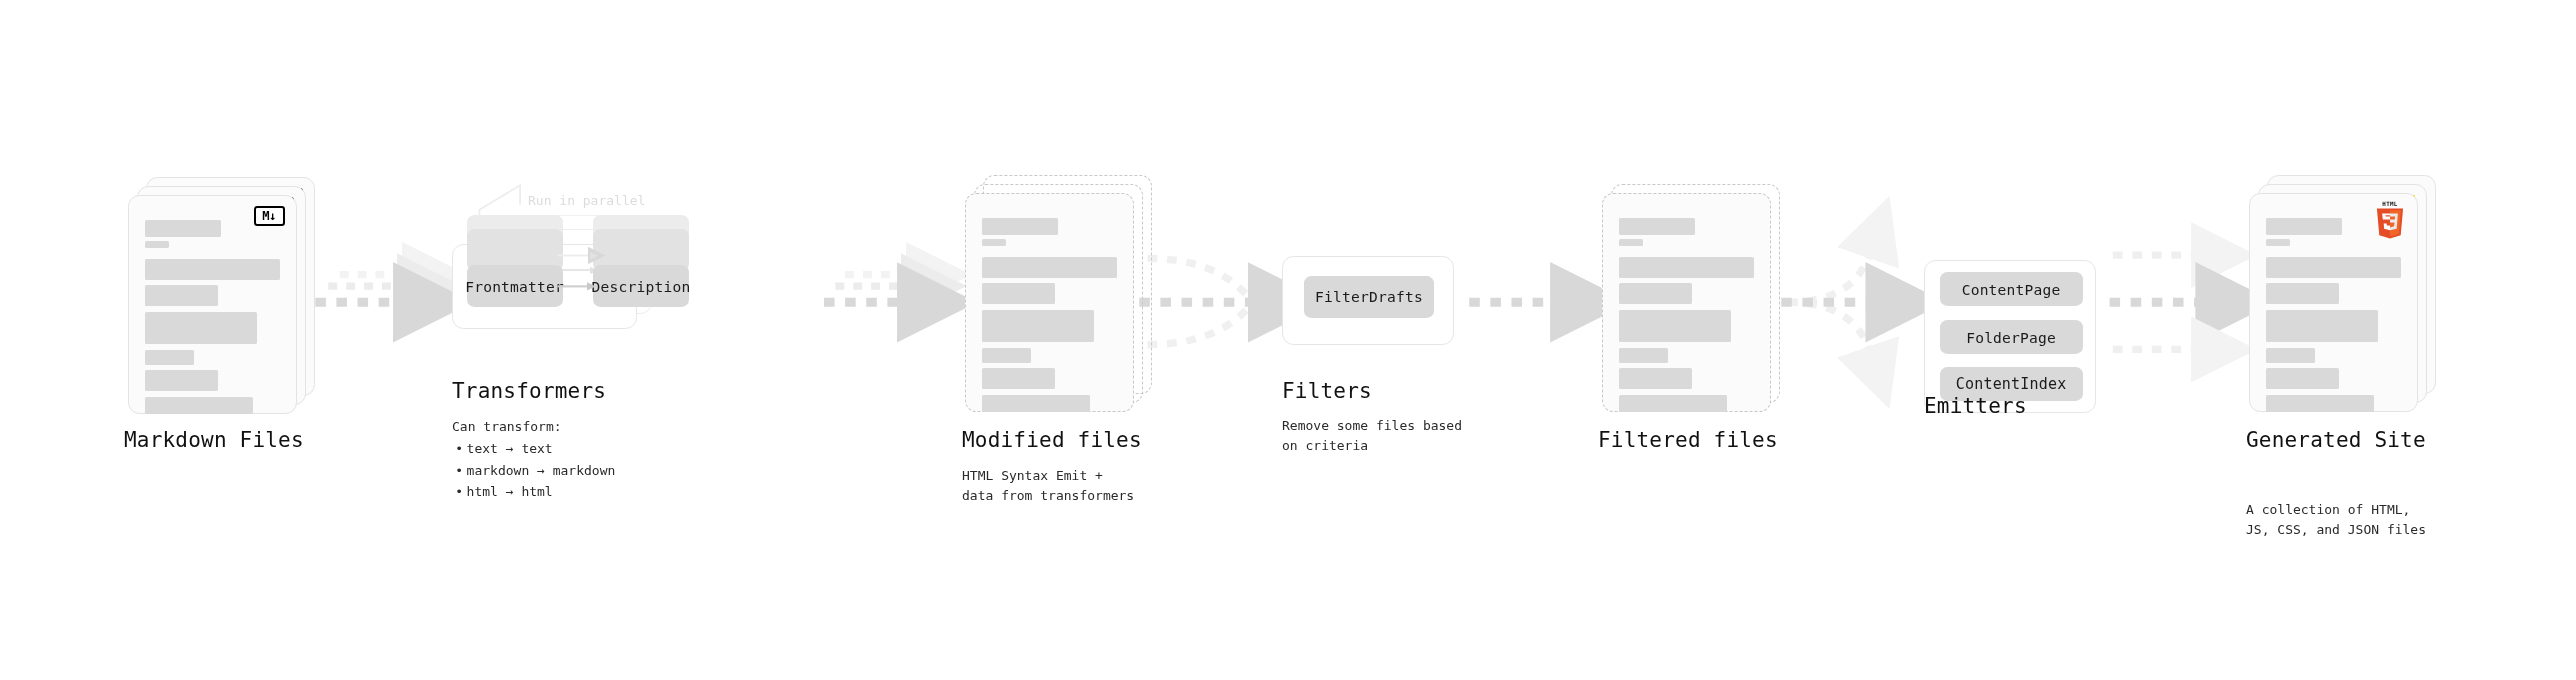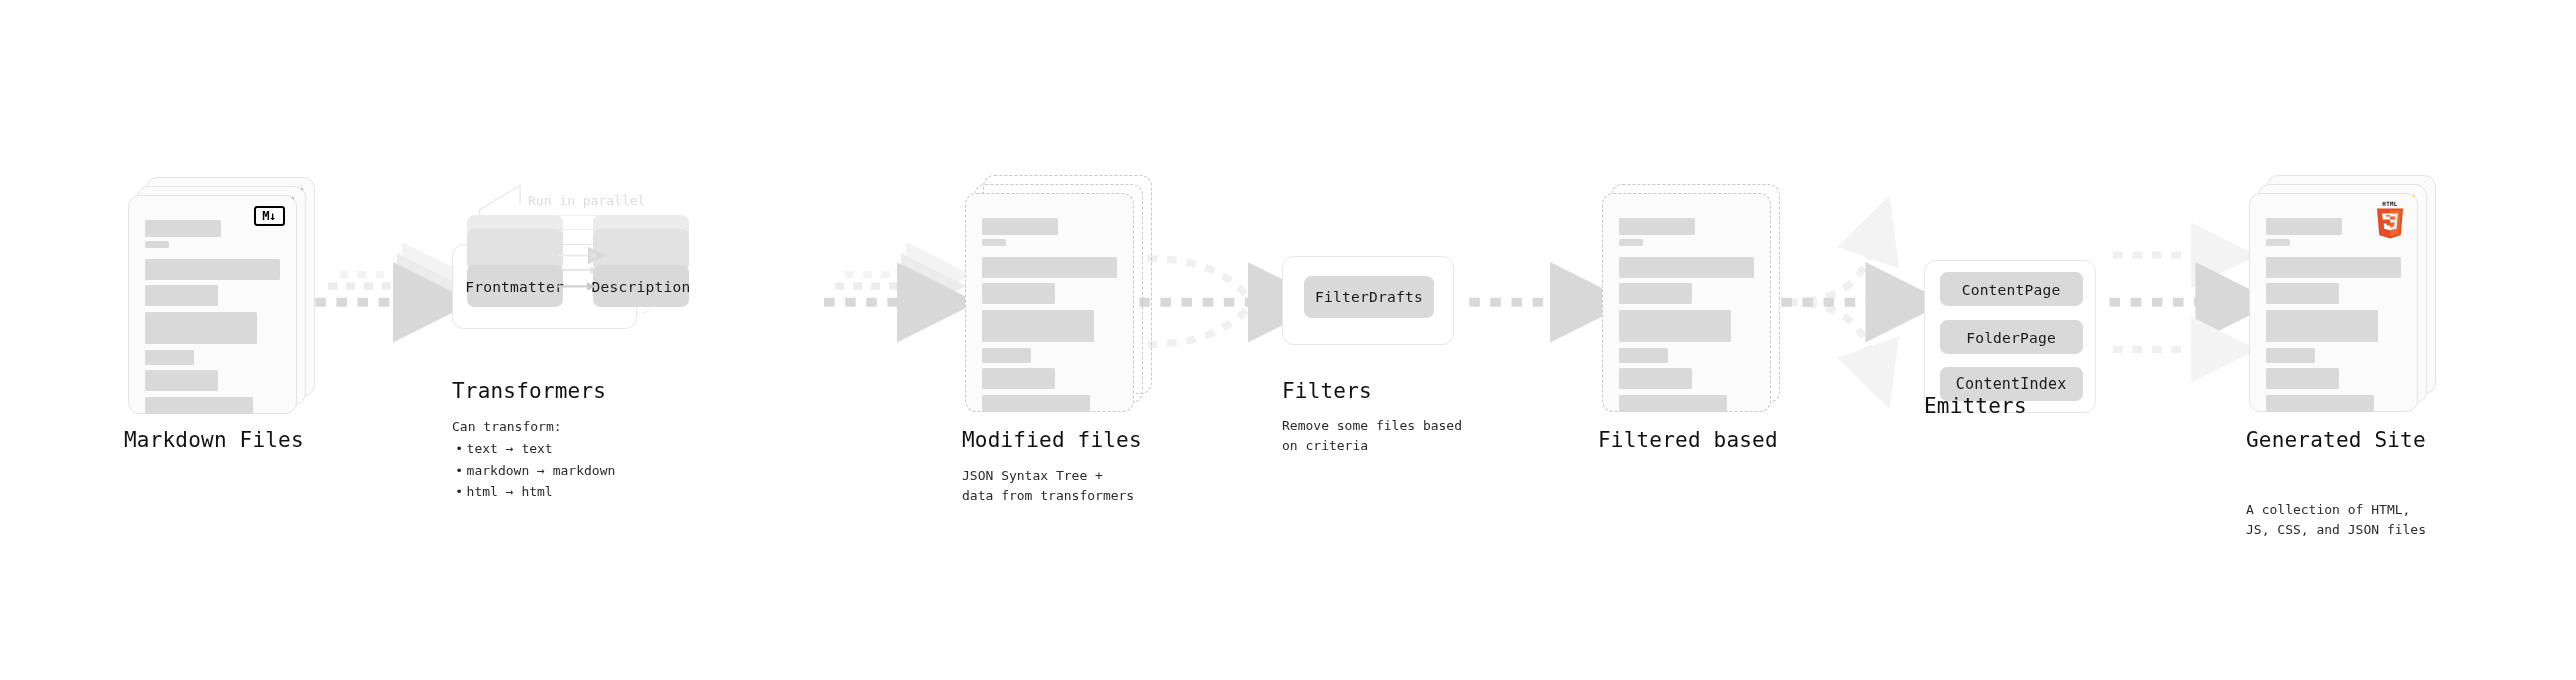--- a/index.html
+++ b/index.html
@@ -288,21 +288,21 @@
           <div class="bar b2"></div>
           <div class="bar b3"></div>
           <div class="bar b4"></div>
           <div class="bar b5"></div>
           <div class="bar b6"></div>
         </div>
       </div>
     </div>
   </div>
   <div class="node title" style="left:962px; top:428px;">Modified files</div>
-  <div class="node subtitle" style="left:962px; top:466px;">JSON Syntax Tree +
+  <div class="node subtitle" style="left:962px; top:466px;">HTML Syntax Emit +
 data from transformers</div>
 
   <div class="node" style="left:1282px; top:256px;">
     <div class="proc-box" style="position:relative; width:172px; height:89px; left:0; top:0;">
       <div class="pill" style="position:absolute; left:21px; top:18.7px; width:130px; height:42px; font-size:14.6px;">FilterDrafts</div>
     </div>
   </div>
   <div class="node title" style="left:1282px; top:379px;">Filters</div>
   <div class="node subtitle" style="left:1282px; top:416px;">Remove some files based
 on criteria</div>
@@ -317,21 +317,21 @@
           <div class="bar b1"></div>
           <div class="bar b2"></div>
           <div class="bar b3"></div>
           <div class="bar b4"></div>
           <div class="bar b5"></div>
           <div class="bar b6"></div>
         </div>
       </div>
     </div>
   </div>
-  <div class="node title" style="left:1598px; top:428px;">Filtered based</div>
+  <div class="node title" style="left:1598px; top:428px;">Filtered files</div>
 
   <div class="node" style="left:1924px; top:226px;">
     <div class="proc-box" style="position:relative; width:172px; height:153px; left:0; top:0;margin-top:34px;">
       <div class="pill" style="position:absolute; left:14.6px; top:11.4px; width:143px; height:34px; font-size:14.6px;">ContentPage</div>
       <div class="pill" style="position:absolute; left:14.6px; top:59px; width:143px; height:34px; font-size:14.6px;">FolderPage</div>
       <div class="pill" style="position:absolute; left:14.6px; top:106px; width:143px; height:34px; font-size:15px;">ContentIndex</div>
     </div>
   </div>
   <div class="node title" style="left:1924px; top:394px;">Emitters</div>
 

